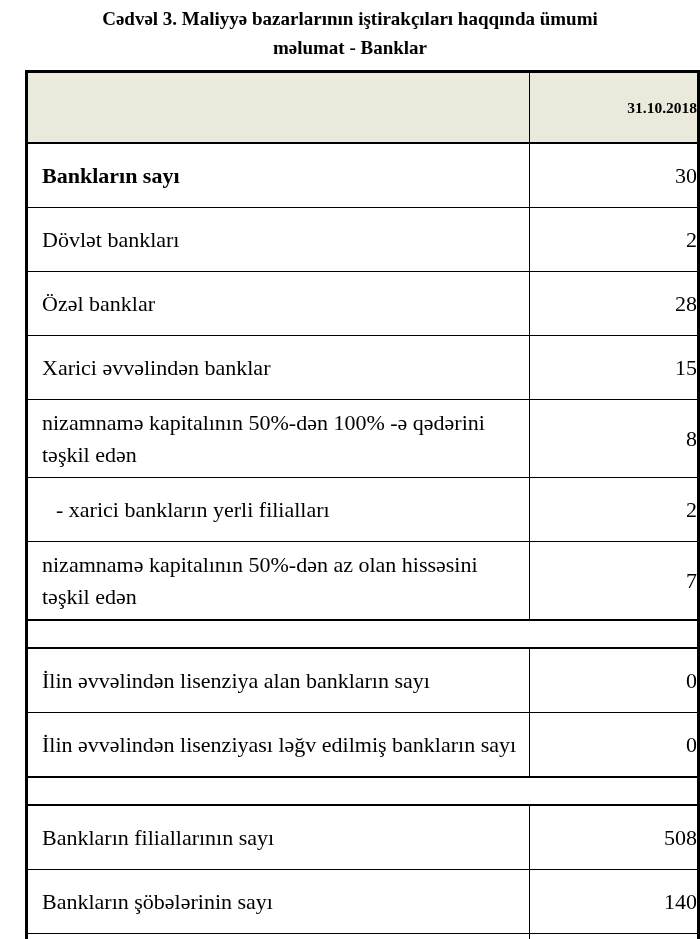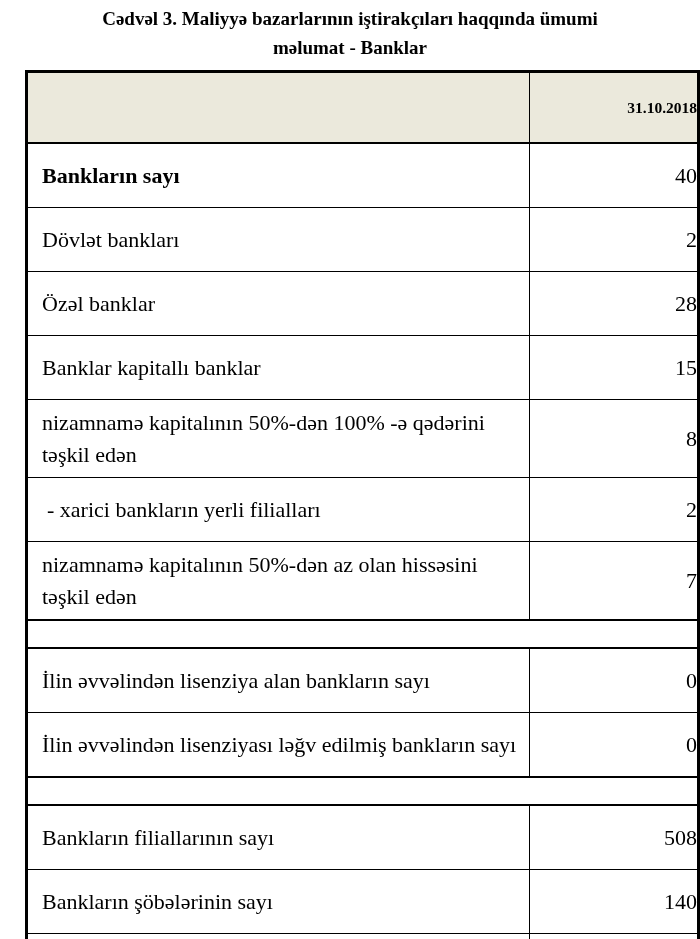--- a/index.html
+++ b/index.html
@@ -53,21 +53,21 @@
   }
   .header-date{font-weight:bold;font-size:15.5px;}
   tr.single td{height:51px;}
   tr.double td{height:65px;}
   tr.bold-row .label-cell{font-weight:bold;}
   tr.spacer-row td{
     height:26px;
     border-top:2.5px solid var(--border);
     border-bottom:2.5px solid var(--border);
   }
-  tr.indent-row .label-cell{padding-left:19px;}
+  tr.indent-row .label-cell{padding-left:28px;}
 </style>
 </head>
 <body>
 
 <div class="doc">
 
   <div class="title">
     <div>Cədvəl 3. Maliyyə bazarlarının iştirakçıları haqqında ümumi</div>
     <div>məlumat - Banklar</div>
   </div>
@@ -79,35 +79,35 @@
     </colgroup>
 
     <tbody>
         <tr class="header-row">
       <td class="label-cell"></td>
       <td class="value-cell header-date">31.10.2018</td>
     </tr>
 
     <tr class="single bold-row">
       <td class="label-cell">Bankların sayı</td>
-      <td class="value-cell">40</td>
+      <td class="value-cell">30</td>
     </tr>
 
     <tr class="single">
       <td class="label-cell">Dövlət bankları</td>
       <td class="value-cell">2</td>
     </tr>
 
     <tr class="single">
       <td class="label-cell">Özəl banklar</td>
       <td class="value-cell">28</td>
     </tr>
 
     <tr class="single">
-      <td class="label-cell">Banklar kapitallı banklar</td>
+      <td class="label-cell">Xarici əvvəlindən banklar</td>
       <td class="value-cell">15</td>
     </tr>
 
     <tr class="double">
       <td class="label-cell">nizamnamə kapitalının 50%-dən 100% -ə qədərini
 təşkil edən</td>
       <td class="value-cell">8</td>
     </tr>
 
     <tr class="single indent-row">

